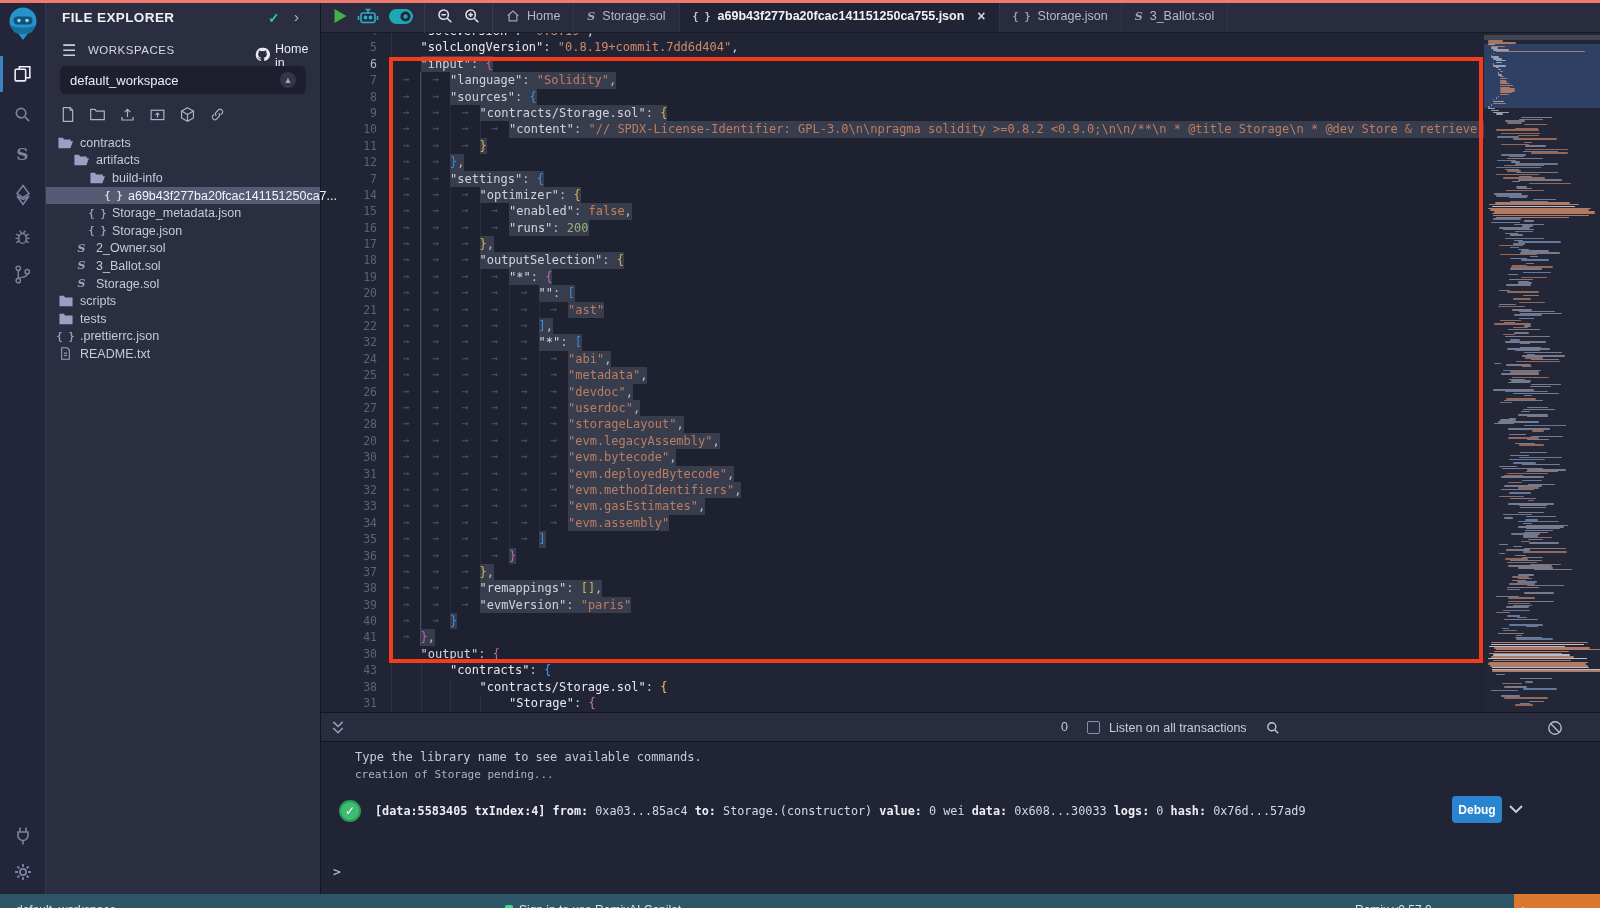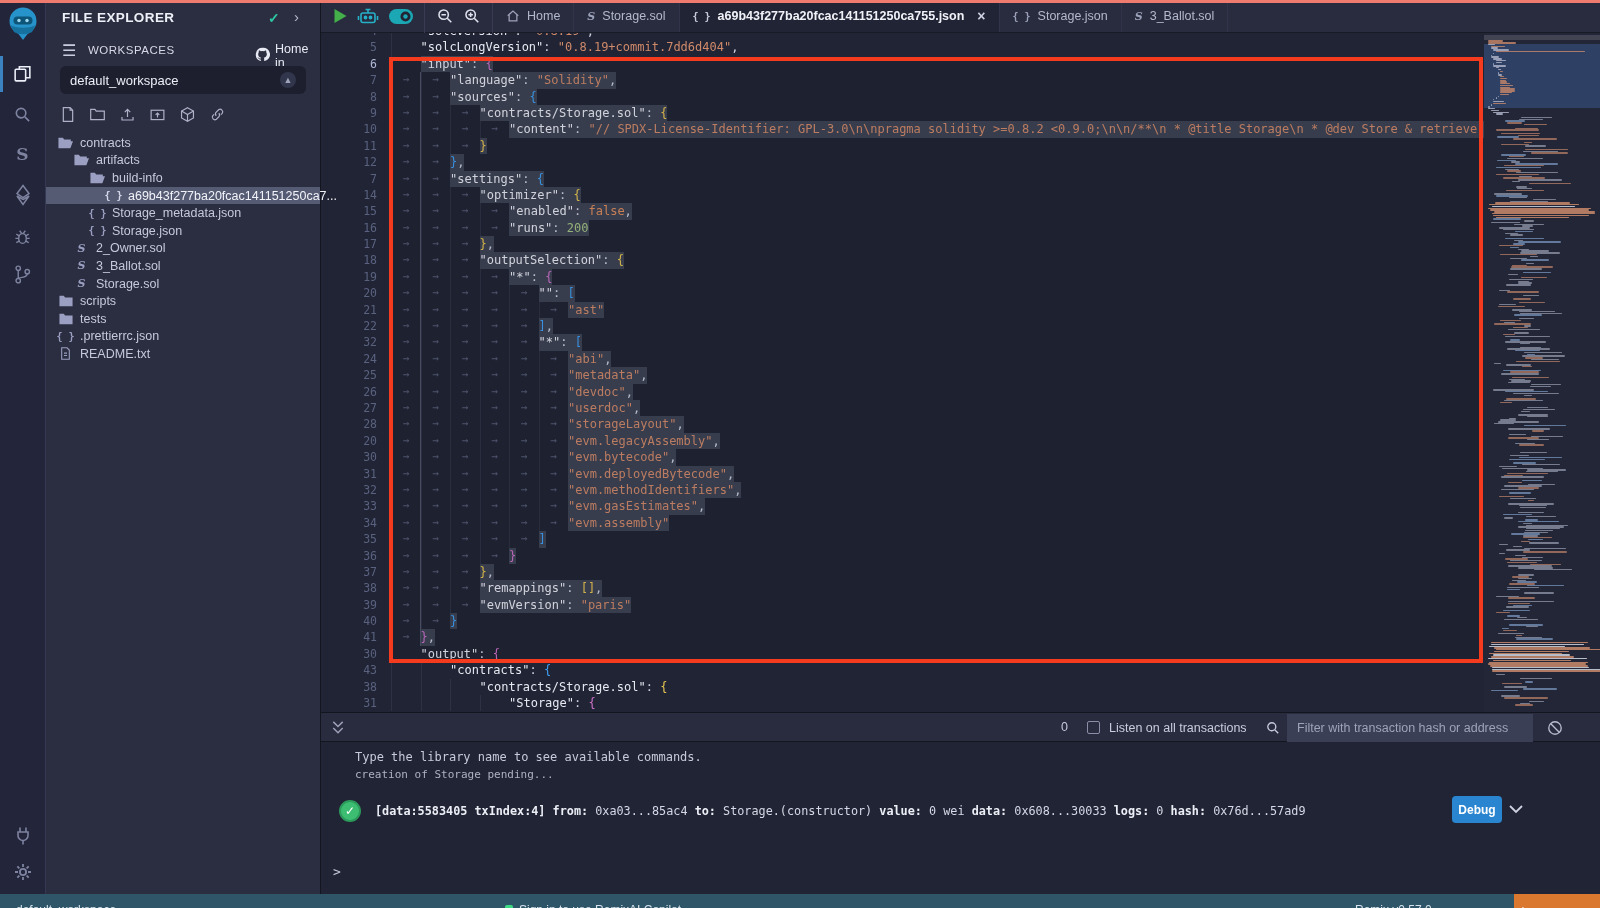--- a/index.html
+++ b/index.html
@@ -763,21 +763,20 @@
     <span id="term-collapse" class="abs"><svg width="14" height="15" viewBox="0 0 14 16" fill="none" stroke="currentColor" stroke-width="1.6">
           <path d="M2 2l5 5 5-5M2 8.5l5 5 5-5"></path>
         </svg></span>
     <span id="tx-count" class="abs">0</span>
     <span id="listen-cb" class="abs"></span>
     <span id="listen-label" class="abs">Listen on all transactions</span>
     <span id="term-search-ic" class="abs"><svg width="16" height="16" viewBox="0 0 20 20" fill="none" stroke="currentColor" stroke-width="1.7">
           <circle cx="8.5" cy="8.5" r="5"></circle>
           <path d="M12.5 12.5L16.5 16.5"></path>
         </svg></span>
-    <input id="term-filter" class="abs" placeholder="Filter with transaction hash or address" style="">
     <span id="term-block-ic" class="abs"><svg width="16" height="16" viewBox="0 0 18 18" fill="none" stroke="currentColor" stroke-width="1.5">
           <circle cx="9" cy="9" r="7"></circle>
           <path d="M4 4l10 10"></path>
         </svg></span>
   </div>
 
   <div id="termbody" class="abs">
     <div class="termline1 abs mono">Type the library name to see available commands.</div>
     <div class="termline2 abs mono">creation of Storage pending...</div>
     <div id="tx-row" class="abs">

